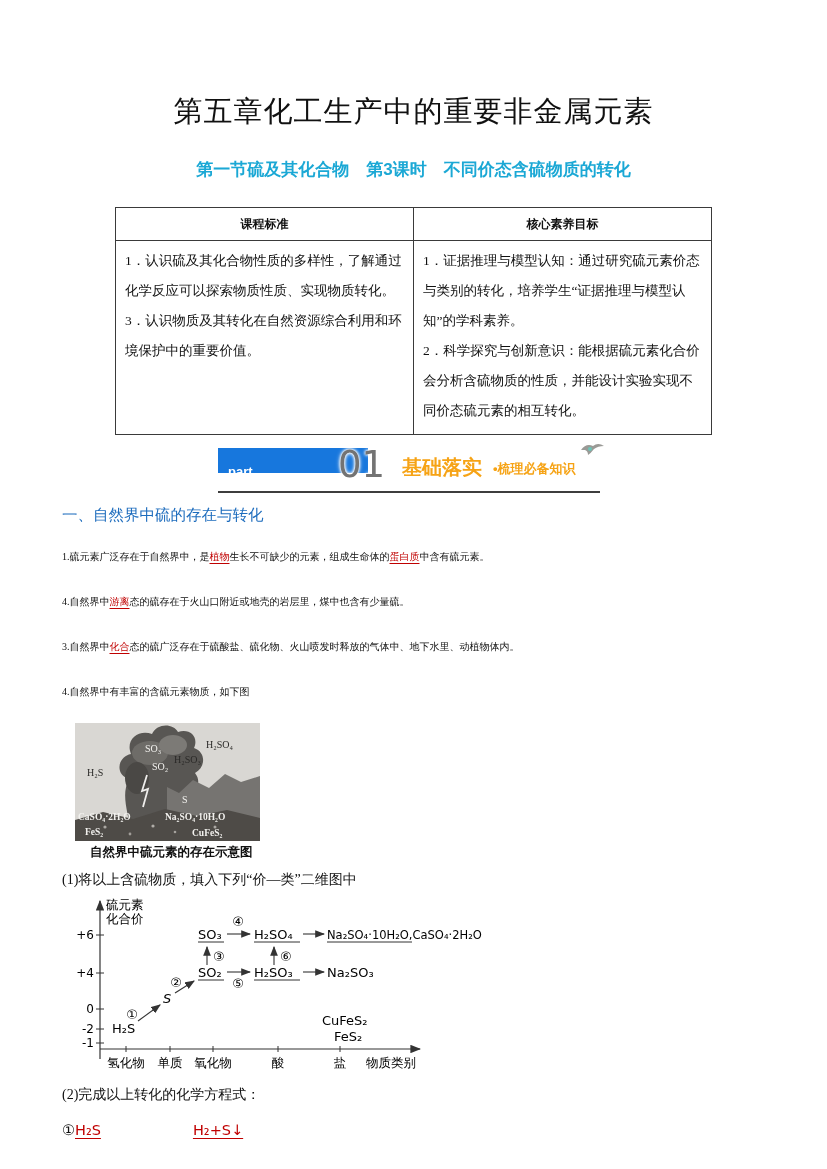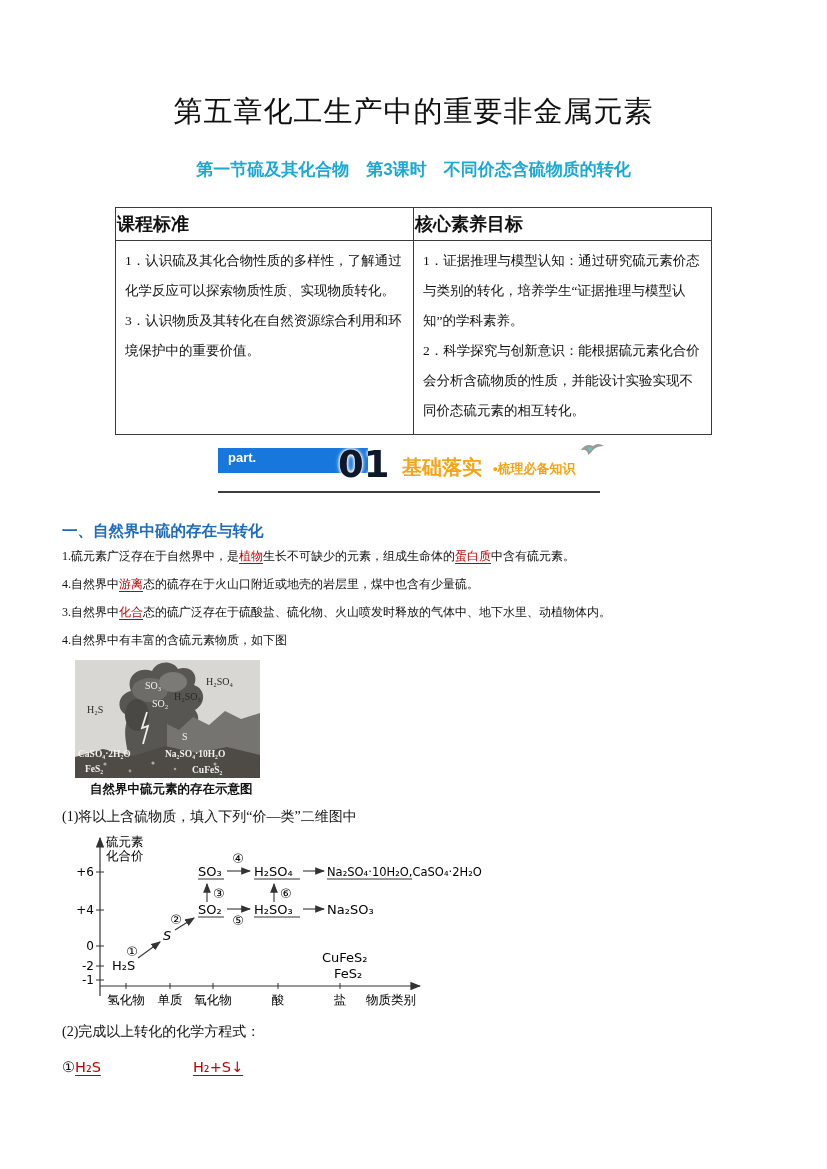--- a/index.html
+++ b/index.html
@@ -6,39 +6,39 @@
   .page{position:relative;width:827px;height:1169px;background:#fff;overflow:hidden;
         font-family:"Liberation Serif", serif;color:#111;}
   .formula{font-family:"DejaVu Sans", sans-serif;}
 
   .main-title{margin:92px 0 0 0;text-align:center;font-size:29px;font-weight:normal;letter-spacing:1px;}
   .sub-title{margin-top:26px;text-align:center;font-size:17px;font-weight:bold;color:#1ba8d5;
              font-family:"Liberation Sans", sans-serif;}
 
   table.obj{border-collapse:collapse;margin:26px 0 0 115px;table-layout:fixed;width:597px;}
   table.obj th, table.obj td{border:1.5px solid #3a3a3a;}
-  table.obj th{height:30px;font-size:18px;font-weight:bold;text-align:left;}
+  table.obj th{height:30px;font-size:12px;font-weight:bold;text-align:center;}
   table.obj td{vertical-align:top;padding:5px 9px 8px 9px;font-size:13.5px;line-height:30px;margin-top:24px;}
   td.c-left{width:275px;} td.c-right{width:322px;}
 
   .banner{position:relative;margin:10px 0 0 218px;width:395px;height:44px;
           font-family:"Liberation Sans", sans-serif;}
   .banner .bar{position:absolute;left:0;top:3px;width:150px;height:25px;background:#1777dd;}
-  .banner .part{position:absolute;left:10px;top:5px;color:#fff;font-size:13px;font-weight:bold;}
-  .banner .num{position:absolute;left:98px;top:-2px;font-size:37px;font-weight:bold;color:#0f172a;
+  .banner .part{position:absolute;left:10px;top:19px;color:#fff;font-size:13px;font-weight:bold;}
+  .banner .num{position:absolute;left:98px;top:-2px;font-size:37px;font-weight:normal;color:#737373;
                font-family:"DejaVu Sans", sans-serif;
                text-shadow:0 0 3px #fff,0 0 3px #fff,0 0 5px #fff;padding-left:22px;}
   .banner .btitle{position:absolute;left:184px;top:9px;color:#f6a315;font-size:20px;font-weight:bold;}
   .banner .bsub{position:absolute;left:275px;top:15px;color:#f6a315;font-size:13px;font-weight:bold;}
   .banner .bird{position:absolute;left:360px;top:-5px;}
   .rule{margin:2px 0 0 218px;width:382px;border-bottom:2px solid #3e3e3e;}
 
-  .sec-head{margin:28px 0 0 62px;font-size:15.5px;font-weight:bold;color:#1d6cbd;
+  .sec-head{margin:12px 0 0 62px;font-size:15.5px;font-weight:normal;color:#1d6cbd;
             font-family:"Liberation Sans", sans-serif;}
-  .tline{margin:0 62px;font-size:12px;line-height:28px;width:703px;}
+  .tline{margin:17px 62px;font-size:10px;line-height:28px;width:703px;}
   .tline:first-of-type{margin-top:8px;}
   .red{color:#c00000;text-decoration:underline;text-underline-offset:3px;}
 
   .volcano{margin:6px 0 0 75px;display:block;}
   .fig-caption{margin:3px 0 0 90px;font-size:12.5px;font-weight:bold;}
 
   .q{margin:10px 0 0 62px;font-size:14px;}
   .diagram{margin:2px 0 0 68px;display:block;}
   .diagram text{font-family:"DejaVu Sans", sans-serif;}
 

